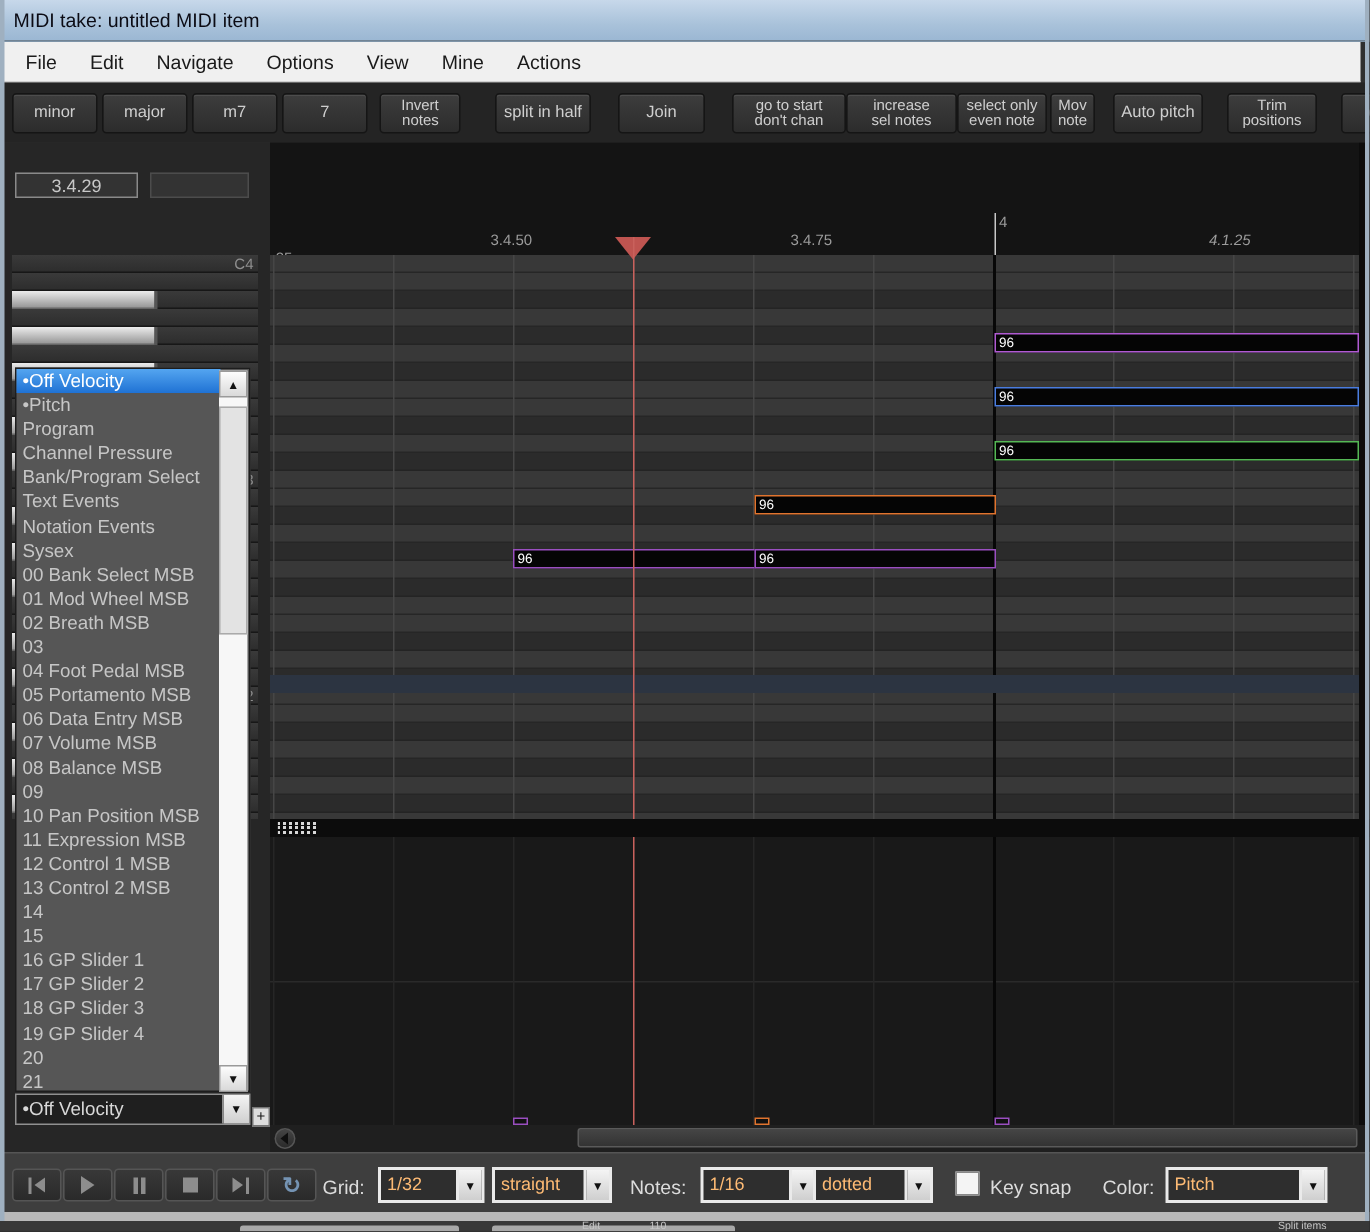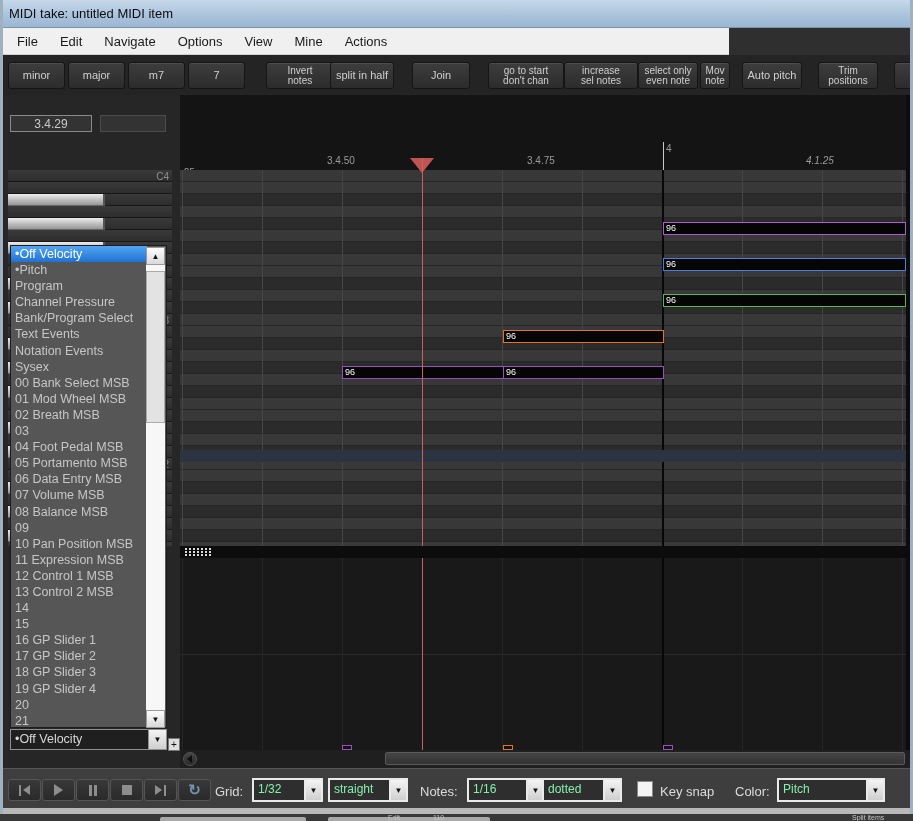--- a/index.html
+++ b/index.html
@@ -6,21 +6,21 @@
   html,body { width:913px; height:821px; overflow:hidden; background:#2f2f2f;
               font-family:"Liberation Sans", sans-serif; }
   .abs { position:absolute; }
   #win { position:absolute; left:0; top:0; width:913px; height:821px; overflow:hidden; }
 
   
   #titlebar { left:0; top:0; width:913px; height:28px;
     background:linear-gradient(#c7d8ea,#a9c2da 60%,#9bb7d3);
     border-bottom:1px solid #7e94a8; display:flex; align-items:center; }
   #titlebar .t { color:#0b0b14; font-size:13px; padding-left:9px; }
-  #menubar { left:0; top:28px; width:729px; height:27px; background:#f0f0f0;
+  #menubar { left:0; top:28px; width:907px; height:27px; background:#f0f0f0;
     border-bottom:1px solid #d0d0d0; display:flex; align-items:center; padding-left:6px; }
   .menu-item { color:#1a1a1a; font-size:13px; padding:4px 11px; cursor:default; }
   #toolbar { left:0; top:55px; width:913px; height:40px; background:#242424; overflow:hidden; }
   .tbtn { position:absolute; top:7px; height:27px;
     background:linear-gradient(#3d3d3d,#2c2c2c); border:1px solid #151515;
     border-radius:3px; box-shadow:inset 0 1px 0 #4d4d4d;
     color:#cfcfcf; font-size:11px; display:flex; align-items:center; justify-content:center;
     text-align:center; white-space:pre-line; line-height:11px; }
   .tbtn.small { font-size:10px; line-height:10px; }
 
@@ -112,21 +112,21 @@
   .t-tri-r { width:0; height:0; border-top:6px solid transparent; border-bottom:6px solid transparent;
     border-left:9px solid #8d8d8d; }
   .t-tri-l { width:0; height:0; border-top:5px solid transparent; border-bottom:5px solid transparent;
     border-right:7px solid #8d8d8d; }
   .t-bar { width:2px; height:11px; background:#8d8d8d; }
   .t-pb  { width:3px; height:11px; background:#8d8d8d; }
   .t-sq  { width:10px; height:10px; background:#8d8d8d; }
   .t-rep { color:#7493b3; font-size:15px; font-weight:bold; }
   .blabel { position:absolute; top:15px; color:#dcdcdc; font-size:13px; }
   .dd { position:absolute; top:9px; height:24px; border:2px solid #eaeaea; background:#2e2e2e; display:flex; }
-  .dd .val { flex:1; color:#86efac; font-size:12px; line-height:19px; padding-left:4px;
+  .dd .val { flex:1; color:#fdba74; font-size:12px; line-height:19px; padding-left:4px;
     overflow:hidden; white-space:nowrap; }
   .dd .arr { width:17px; background:linear-gradient(#f4f4f4,#cfcfcf); border-left:2px solid #eaeaea;
     display:flex; align-items:center; justify-content:center; font-size:8px; color:#111; }
   #keysnap-box { position:absolute; left:637px; top:12px; width:16px; height:16px;
     background:#f4f4f4; border:1px solid #888; }
 
   #win-bottom { left:0; top:808px; width:913px; height:6px; background:#b9b9b9; }
   #bgstrip { left:0; top:814px; width:913px; height:7px; background:#383838; overflow:hidden; }
   .bgseg { position:absolute; top:3px; height:4px; background:#a8a8a8; border-radius:2px 2px 0 0; }
   .bgfrag { position:absolute; top:0; color:#c4c4c4; font-size:7px; line-height:7px; }
@@ -151,21 +151,21 @@
       <div class="menu-item">View</div>
       <div class="menu-item">Mine</div>
       <div class="menu-item">Actions</div>
     </div>
 
   <div class="abs" id="toolbar">
       <div class="tbtn" style="left: 8px; width: 57px;">minor</div>
       <div class="tbtn" style="left: 68px; width: 57px;">major</div>
       <div class="tbtn" style="left: 128px; width: 57px;">m7</div>
       <div class="tbtn" style="left: 188px; width: 57px;">7</div>
-      <div class="tbtn small" style="left: 266px; width: 68px;">Invert
+      <div class="tbtn small" style="left: 253px; width: 54px; text-align: right;">Invert
 notes</div>
       <div class="tbtn" style="left: 330px; width: 64px;">split in half</div>
       <div class="tbtn" style="left: 412px; width: 58px;">Join</div>
       <div class="tbtn small" style="left: 488px; width: 76px;">go to start
 don't chan</div>
       <div class="tbtn small" style="left: 564px; width: 74px;">increase
 sel notes</div>
       <div class="tbtn small" style="left: 638px; width: 60px;">select only
 even note</div>
       <div class="tbtn small" style="left: 700px; width: 30px;">Mov

